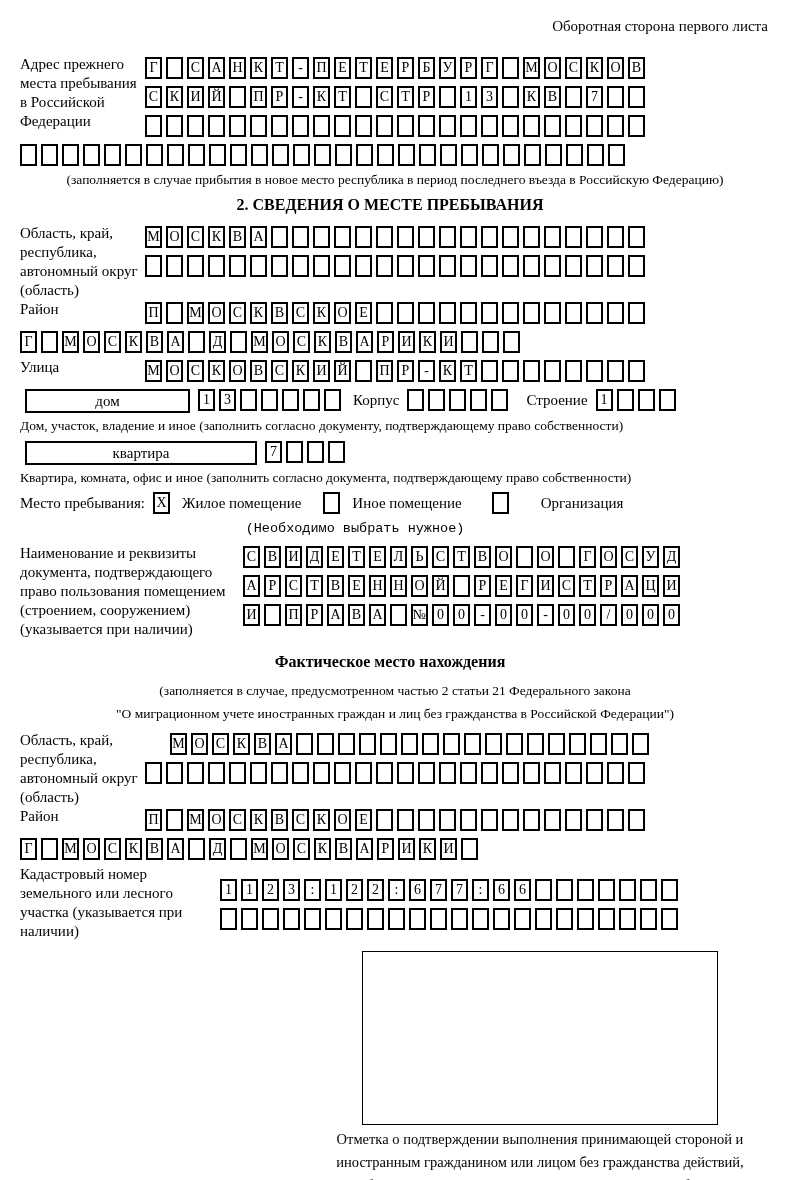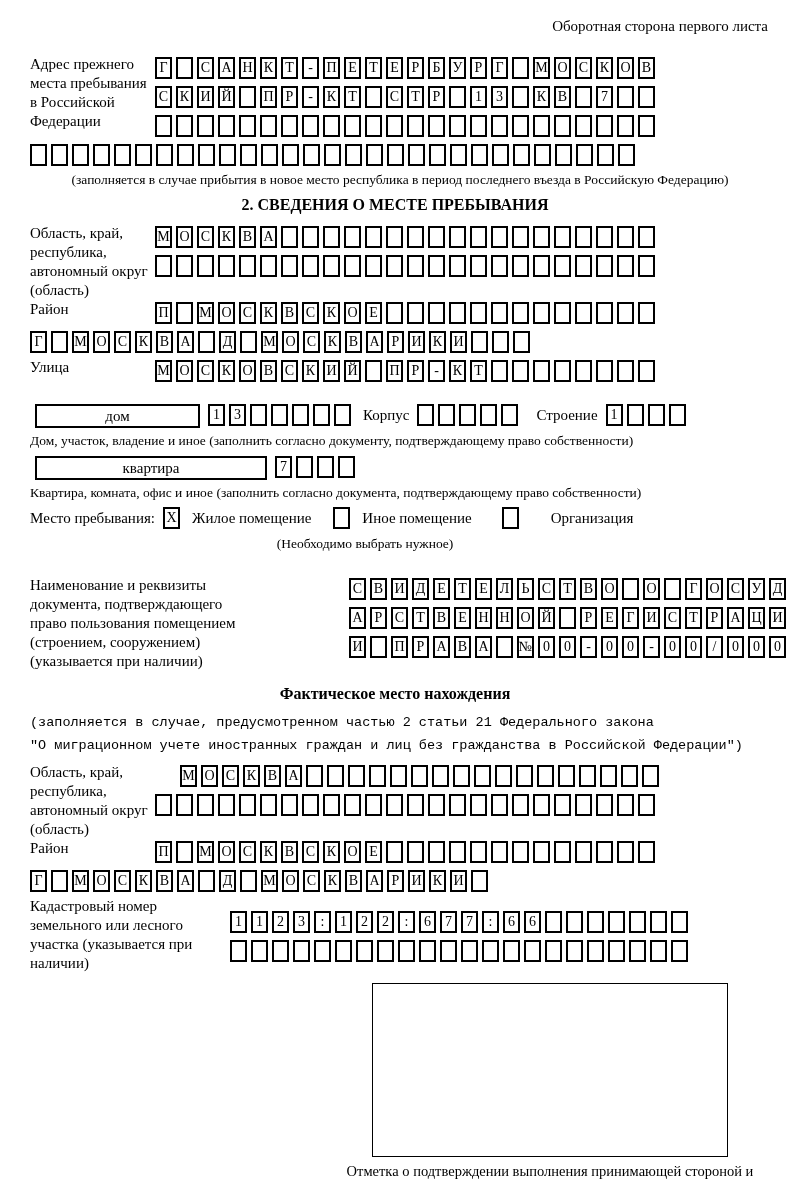--- a/index.html
+++ b/index.html
@@ -1,19 +1,19 @@
 <!DOCTYPE html>
 <html><head>
 <meta charset="utf-8">
 <style>
   * { box-sizing: border-box; }
   html,body { margin:0; padding:0; background:#fff; color:#000;
     font-family:"Liberation Serif", "DejaVu Serif", serif; }
   .page { position:relative; width:800px; height:1180px; background:#fff;
-    padding:18px 10px 10px 30px; overflow:hidden; }
+    padding:18px 10px 10px 20px; overflow:hidden; }
 
   .corner { text-align:right; font-size:15px; margin-right:22px; margin-bottom:20px; }
 
   .group { display:flex; align-items:flex-start;font-family:Liberation Serif, serif; }
   .lbl { font-size:15px; line-height:19px; padding-right:6px; }
   .w125 { flex:0 0 125px; width:125px; }
   .w200 { flex:0 0 200px; width:200px; }
   .w223 { flex:0 0 223px; width:223px; }
   .boxcol { display:flex; flex-direction:column; }
 
@@ -23,28 +23,28 @@
     justify-content:center; font-size:14px; line-height:1; }
   .ind25 { margin-left:25px; }
 
   .note { font-size:13.5px; line-height:17px; }
   .center { text-align:center; }
   .sect-title { font-size:16px; font-weight:bold; text-align:center; margin:8px 0 10px 0; }
 
   .longbox { height:24px; border:2px solid #000; display:flex; align-items:center;
     justify-content:center; font-size:15px; margin-top:2px; margin-right:8px; }
   .inline-lbl { font-size:15px; line-height:26px; white-space:nowrap; }
-  .hrow { display:flex; height:28px; margin-bottom:2px; margin-left:5px;margin-top:15px; }
+  .hrow { display:flex; height:28px; margin-bottom:2px; margin-left:5px; }
   .gap8 { width:8px; } .gap14 { width:14px; }
 
   .stay-row { display:flex; align-items:flex-start; height:30px; margin-top:4px; }
   .stay-row .boxes { margin:0 8px; }
-  .stay-note { margin-left:185px; width:300px; text-align:center; font-size:13.5px; margin-top:1px; }
-
-  .fact-note { font-size:13.5px; line-height:19px; margin:0 20px 4px 0;font-family:Liberation Mono, monospace; }
+  .stay-note { margin-left:185px; width:300px; text-align:center; font-size:13.5px; margin-top:1px;font-family:Liberation Mono, monospace; }
+
+  .fact-note { font-size:13.5px; line-height:19px; text-align:center; margin:0 20px 4px 0; }
 
   .stamp-wrap { width:480px; margin-left:280px; margin-top:10px; }
   .stamp-box { width:356px; height:174px; border:1.5px solid #000; margin:0 auto; }
   .stamp-caption { font-size:14.5px; line-height:23px; text-align:center; margin-top:3px; }
 </style>
 </head>
 <body>
 
 <div class="page">
 
@@ -369,21 +369,21 @@
         <div class="cell"></div>
       </div>
     <div class="inline-lbl">Иное помещение</div>
     <div class="boxes" style="margin-left:30px;">
         <div class="cell"></div>
       </div>
     <div class="inline-lbl" style="margin-left:20px;">Организация</div>
   </div>
   <div class="stay-note">(Необходимо выбрать нужное)</div>
 
-  <div class="group" style="margin-top:24px;justify-content:space-between;">
+  <div class="group" style="margin-top:8px;">
     <div class="lbl w223">Наименование и реквизиты документа, подтверждающего право пользования помещением (строением, сооружением) (указывается при наличии)</div>
     <div class="boxcol">
       <div class="boxes">
           <div class="cell">С</div>
           <div class="cell">В</div>
           <div class="cell">И</div>
           <div class="cell">Д</div>
           <div class="cell">Е</div>
           <div class="cell">Т</div>
           <div class="cell">Е</div>

